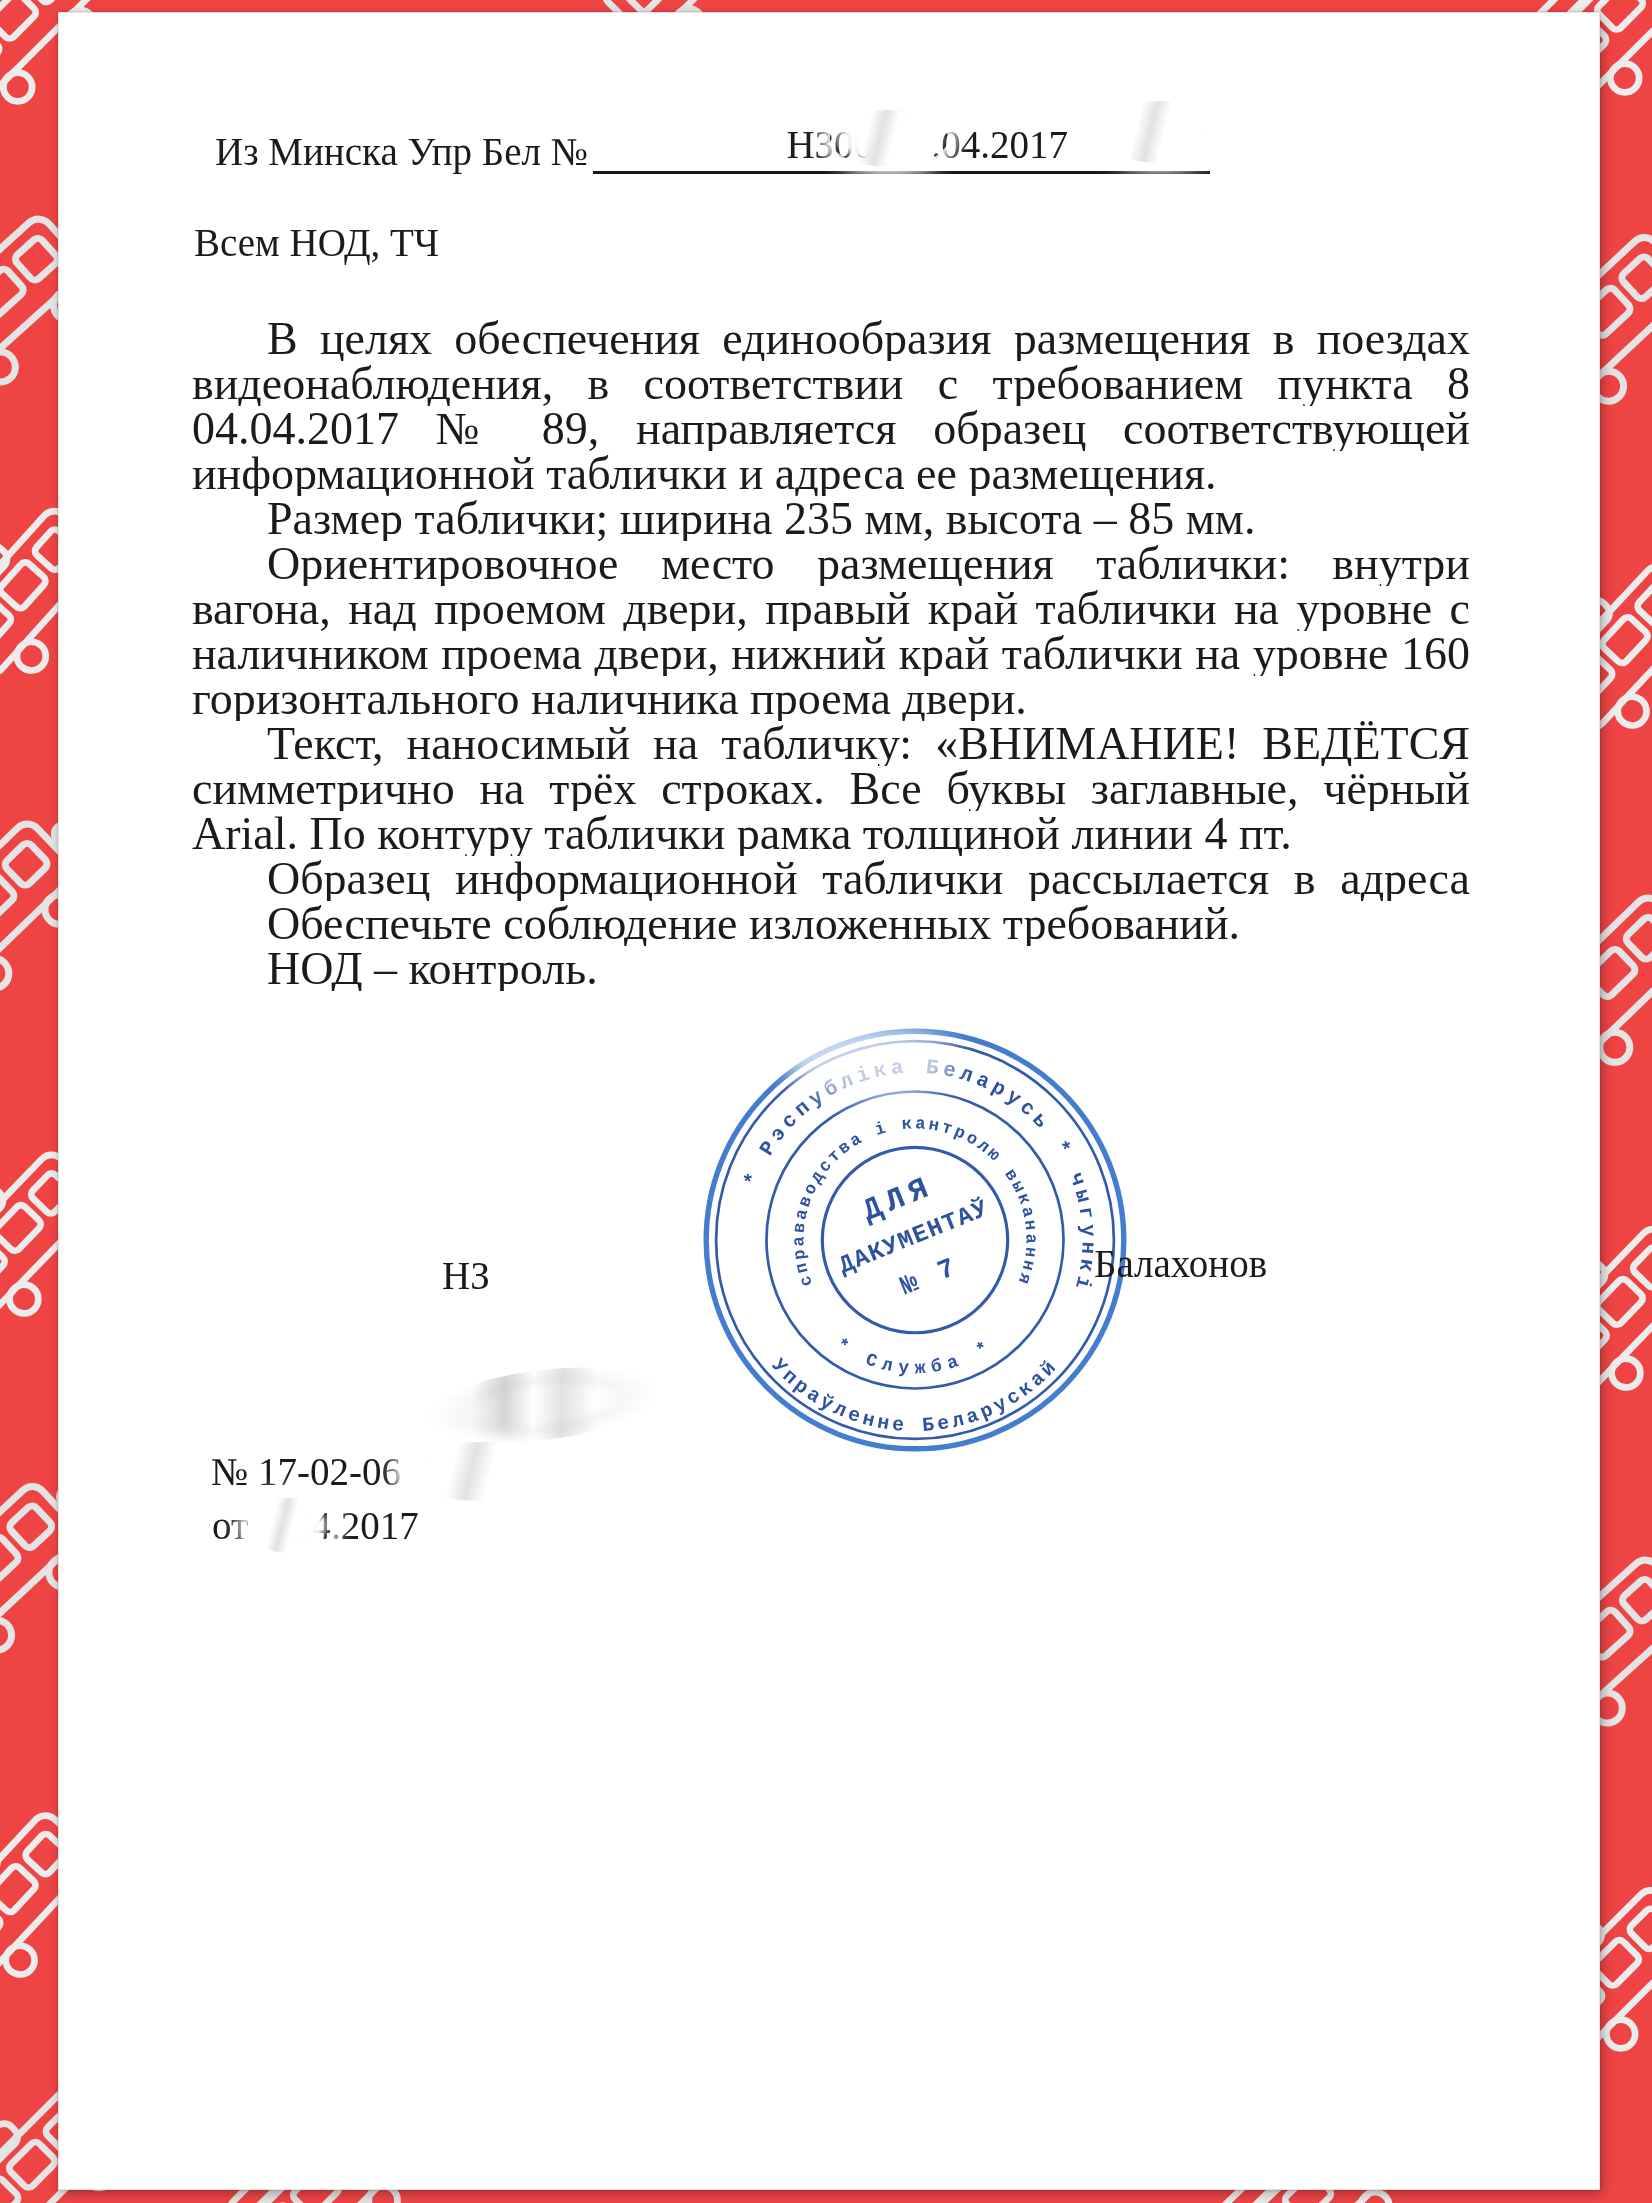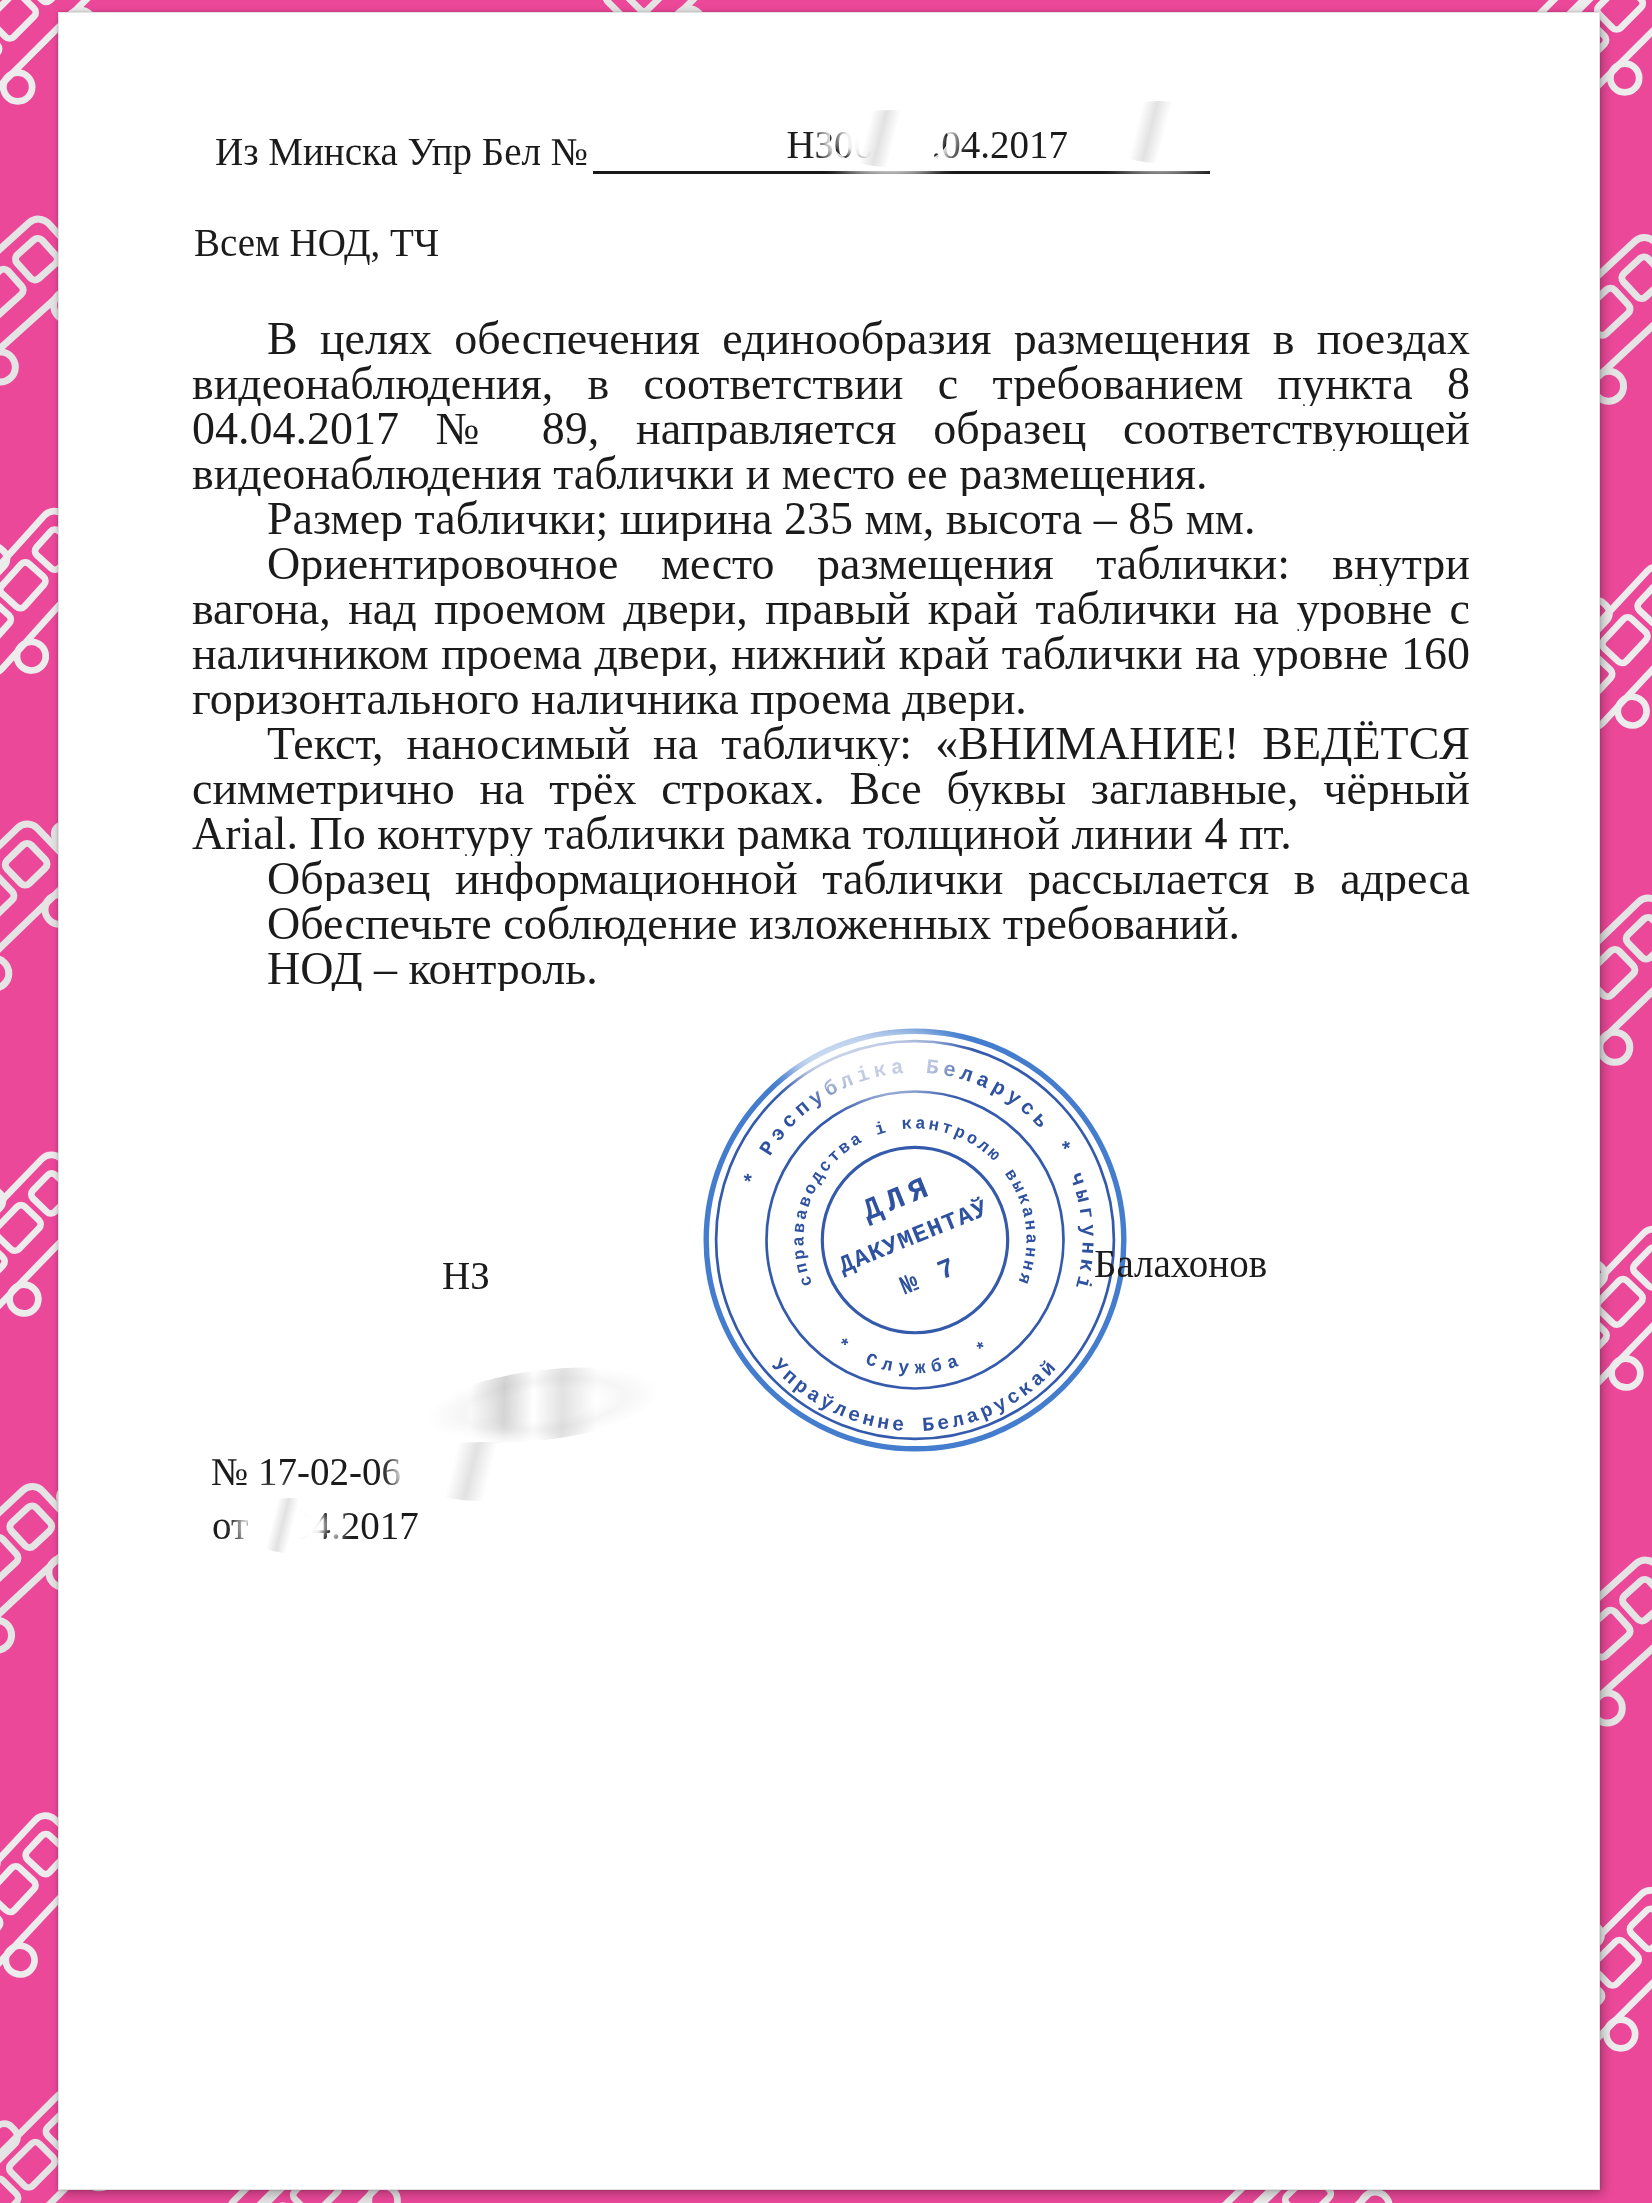--- a/index.html
+++ b/index.html
@@ -1,16 +1,16 @@
 <!DOCTYPE html>
 <html style="font-size:14.7px"><head>
 <meta charset="utf-8">
 <style>
   html,body{margin:0;padding:0;background:#ffffff;}
-  .canvas{position:relative;width:1653px;height:2204px;background:#ec4899;overflow:hidden;
+  .canvas{position:relative;width:1653px;height:2204px;background:#ef4444;overflow:hidden;
           font-family:"Liberation Serif", serif;color:#1b1b1b;}
   
   .bg-icon{position:absolute;z-index:0;fill:none;stroke:#ececec;stroke-width:7;}
   .bg-icon.dk{stroke:#e4e4e4;}
   
   .page{position:absolute;left:58px;top:12px;width:1540px;height:2176px;background:#ffffff;
         border:0.9px solid #e3e3e3;box-shadow:2.8px 3.7px 11px rgba(0,0,0,.30),0 0 2.8px rgba(0,0,0,.18);z-index:1;}
   
   .header{position:absolute;left:156px;top:108px;font-size:39px;white-space:nowrap;z-index:3;}
   .h-underline{display:inline-block;position:relative;width:617px;height:50px;vertical-align:bottom;
@@ -134,21 +134,21 @@
       </span>
     </div>
 
     <div class="addressee">Всем НОД, ТЧ</div>
 
     <div class="body-text">
         <div class="para">
           <div class="line first">В целях обеспечения единообразия размещения в поездах</div>
           <div class="line">видеонаблюдения, в соответствии с требованием пункта 8 протокола от</div>
           <div class="line">04.04.2017 № 89, направляется образец соответствующей</div>
-          <div class="line last">видеонаблюдения таблички и место ее размещения.</div>
+          <div class="line last">информационной таблички и адреса ее размещения.</div>
         </div>
         <div class="para">
           <div class="line first last">Размер таблички; ширина 235 мм, высота – 85 мм.</div>
         </div>
         <div class="para">
           <div class="line first">Ориентировочное место размещения таблички: внутри салона</div>
           <div class="line">вагона, над проемом двери, правый край таблички на уровне с правым</div>
           <div class="line">наличником проема двери, нижний край таблички на уровне 160 мм от</div>
           <div class="line last">горизонтального наличника проема двери.</div>
         </div>

